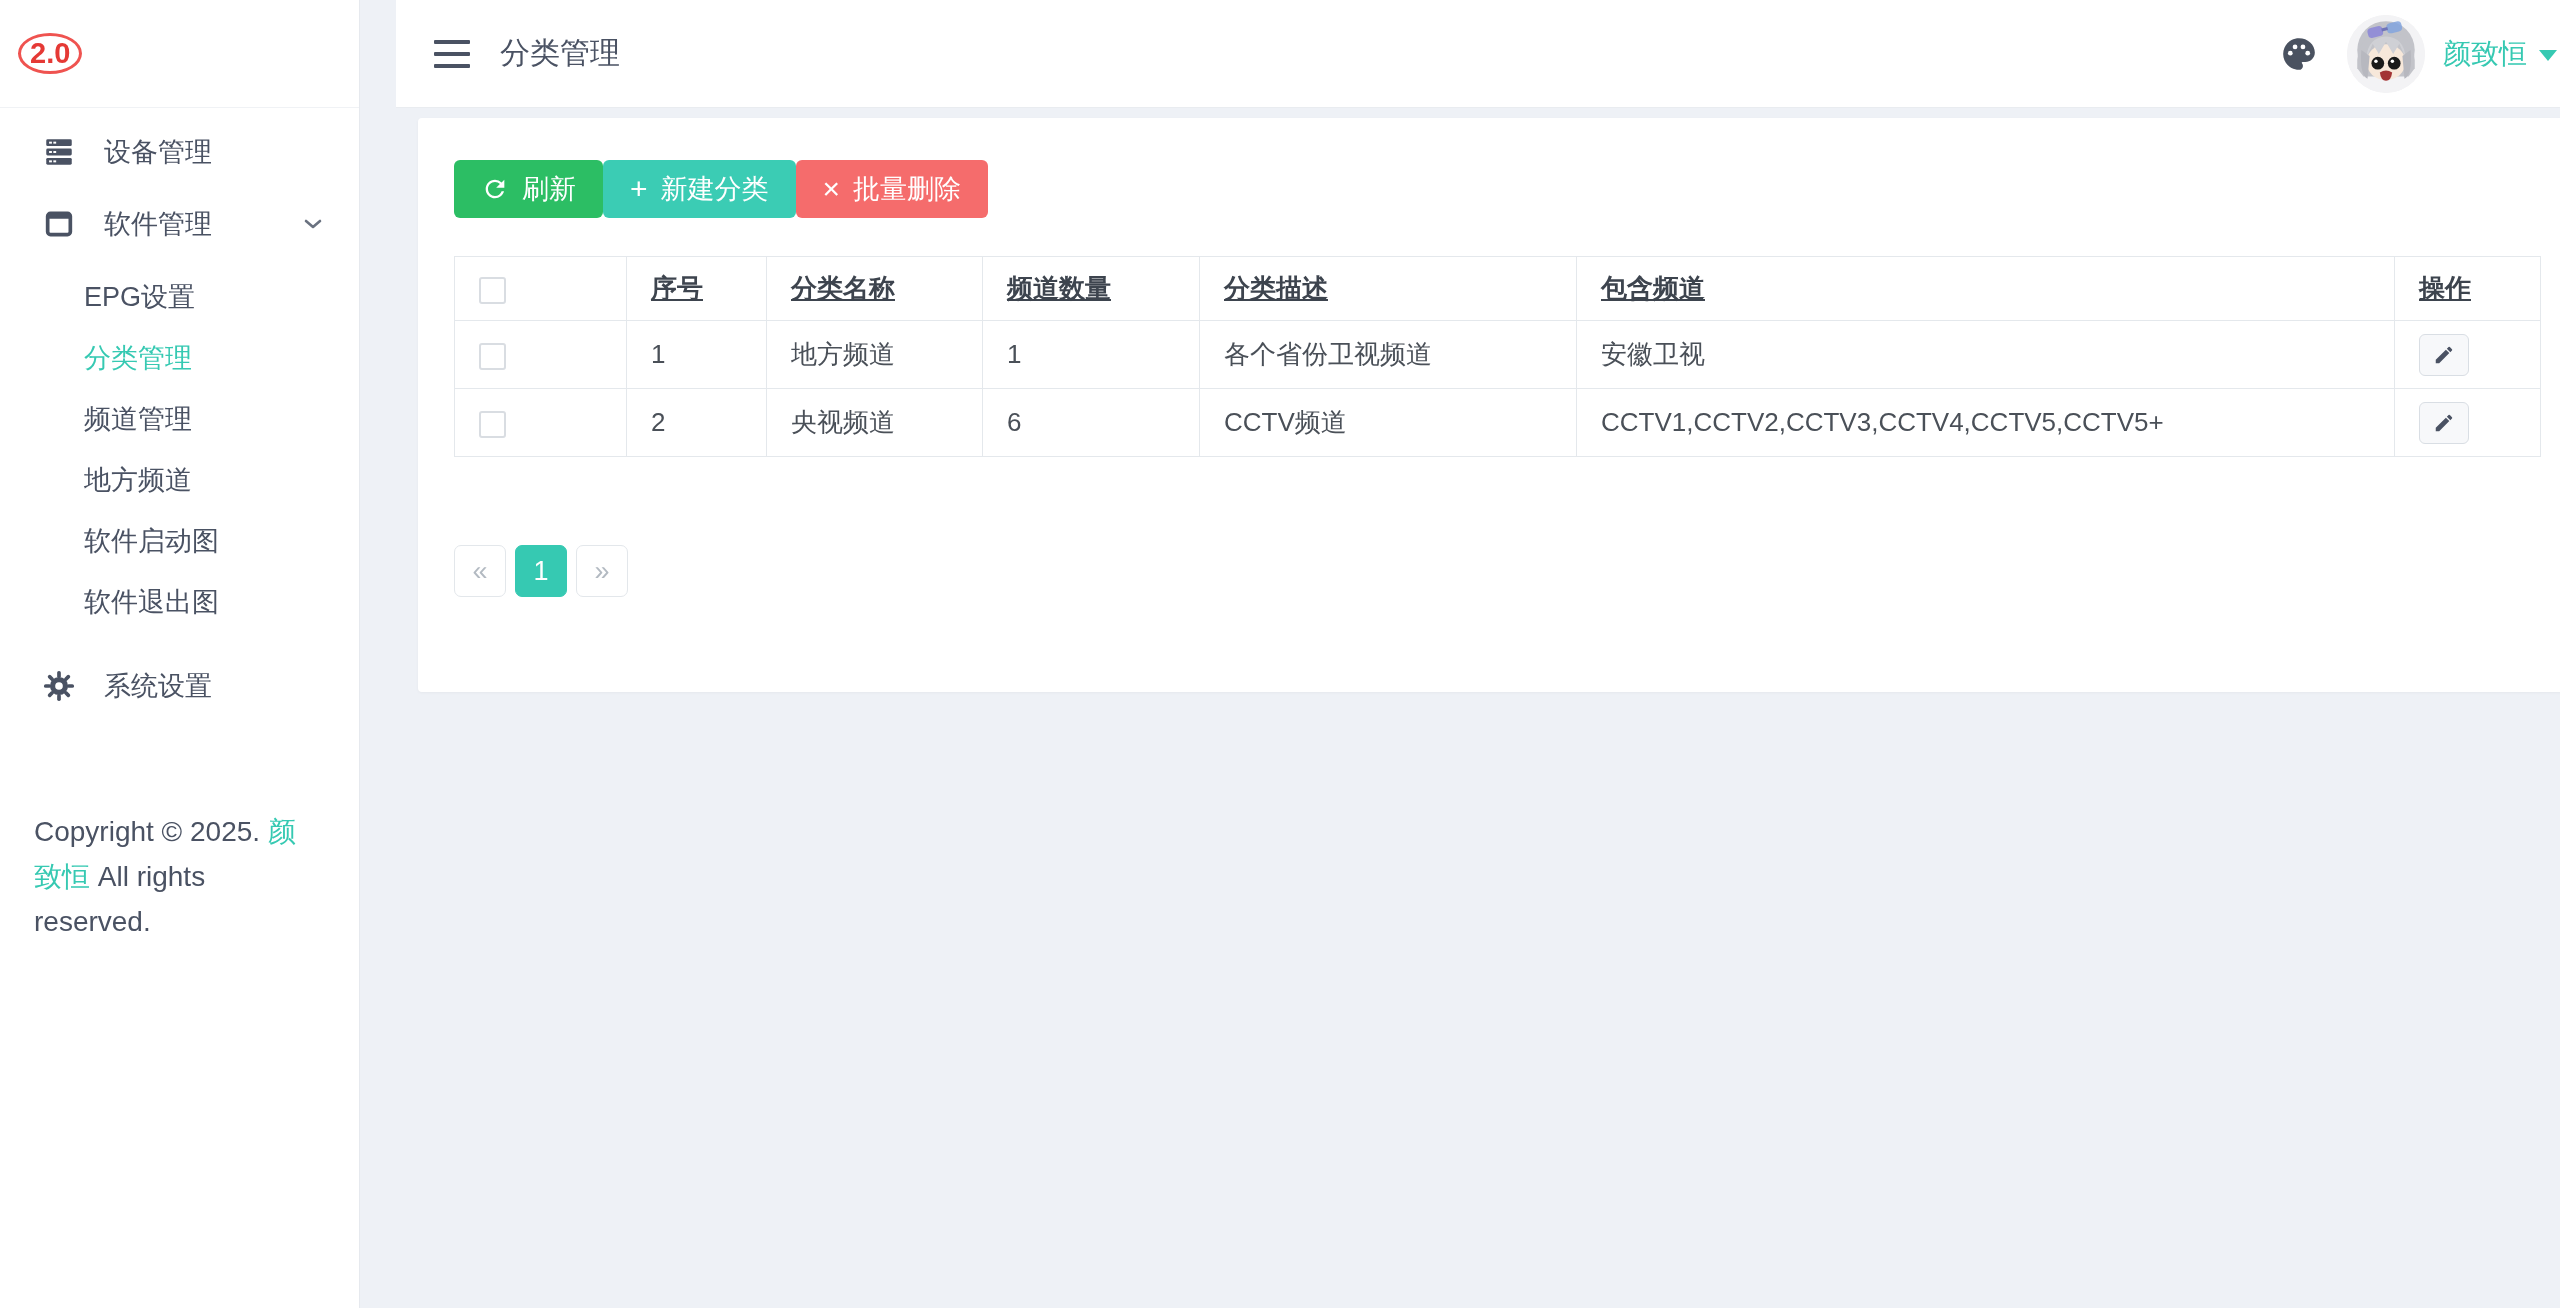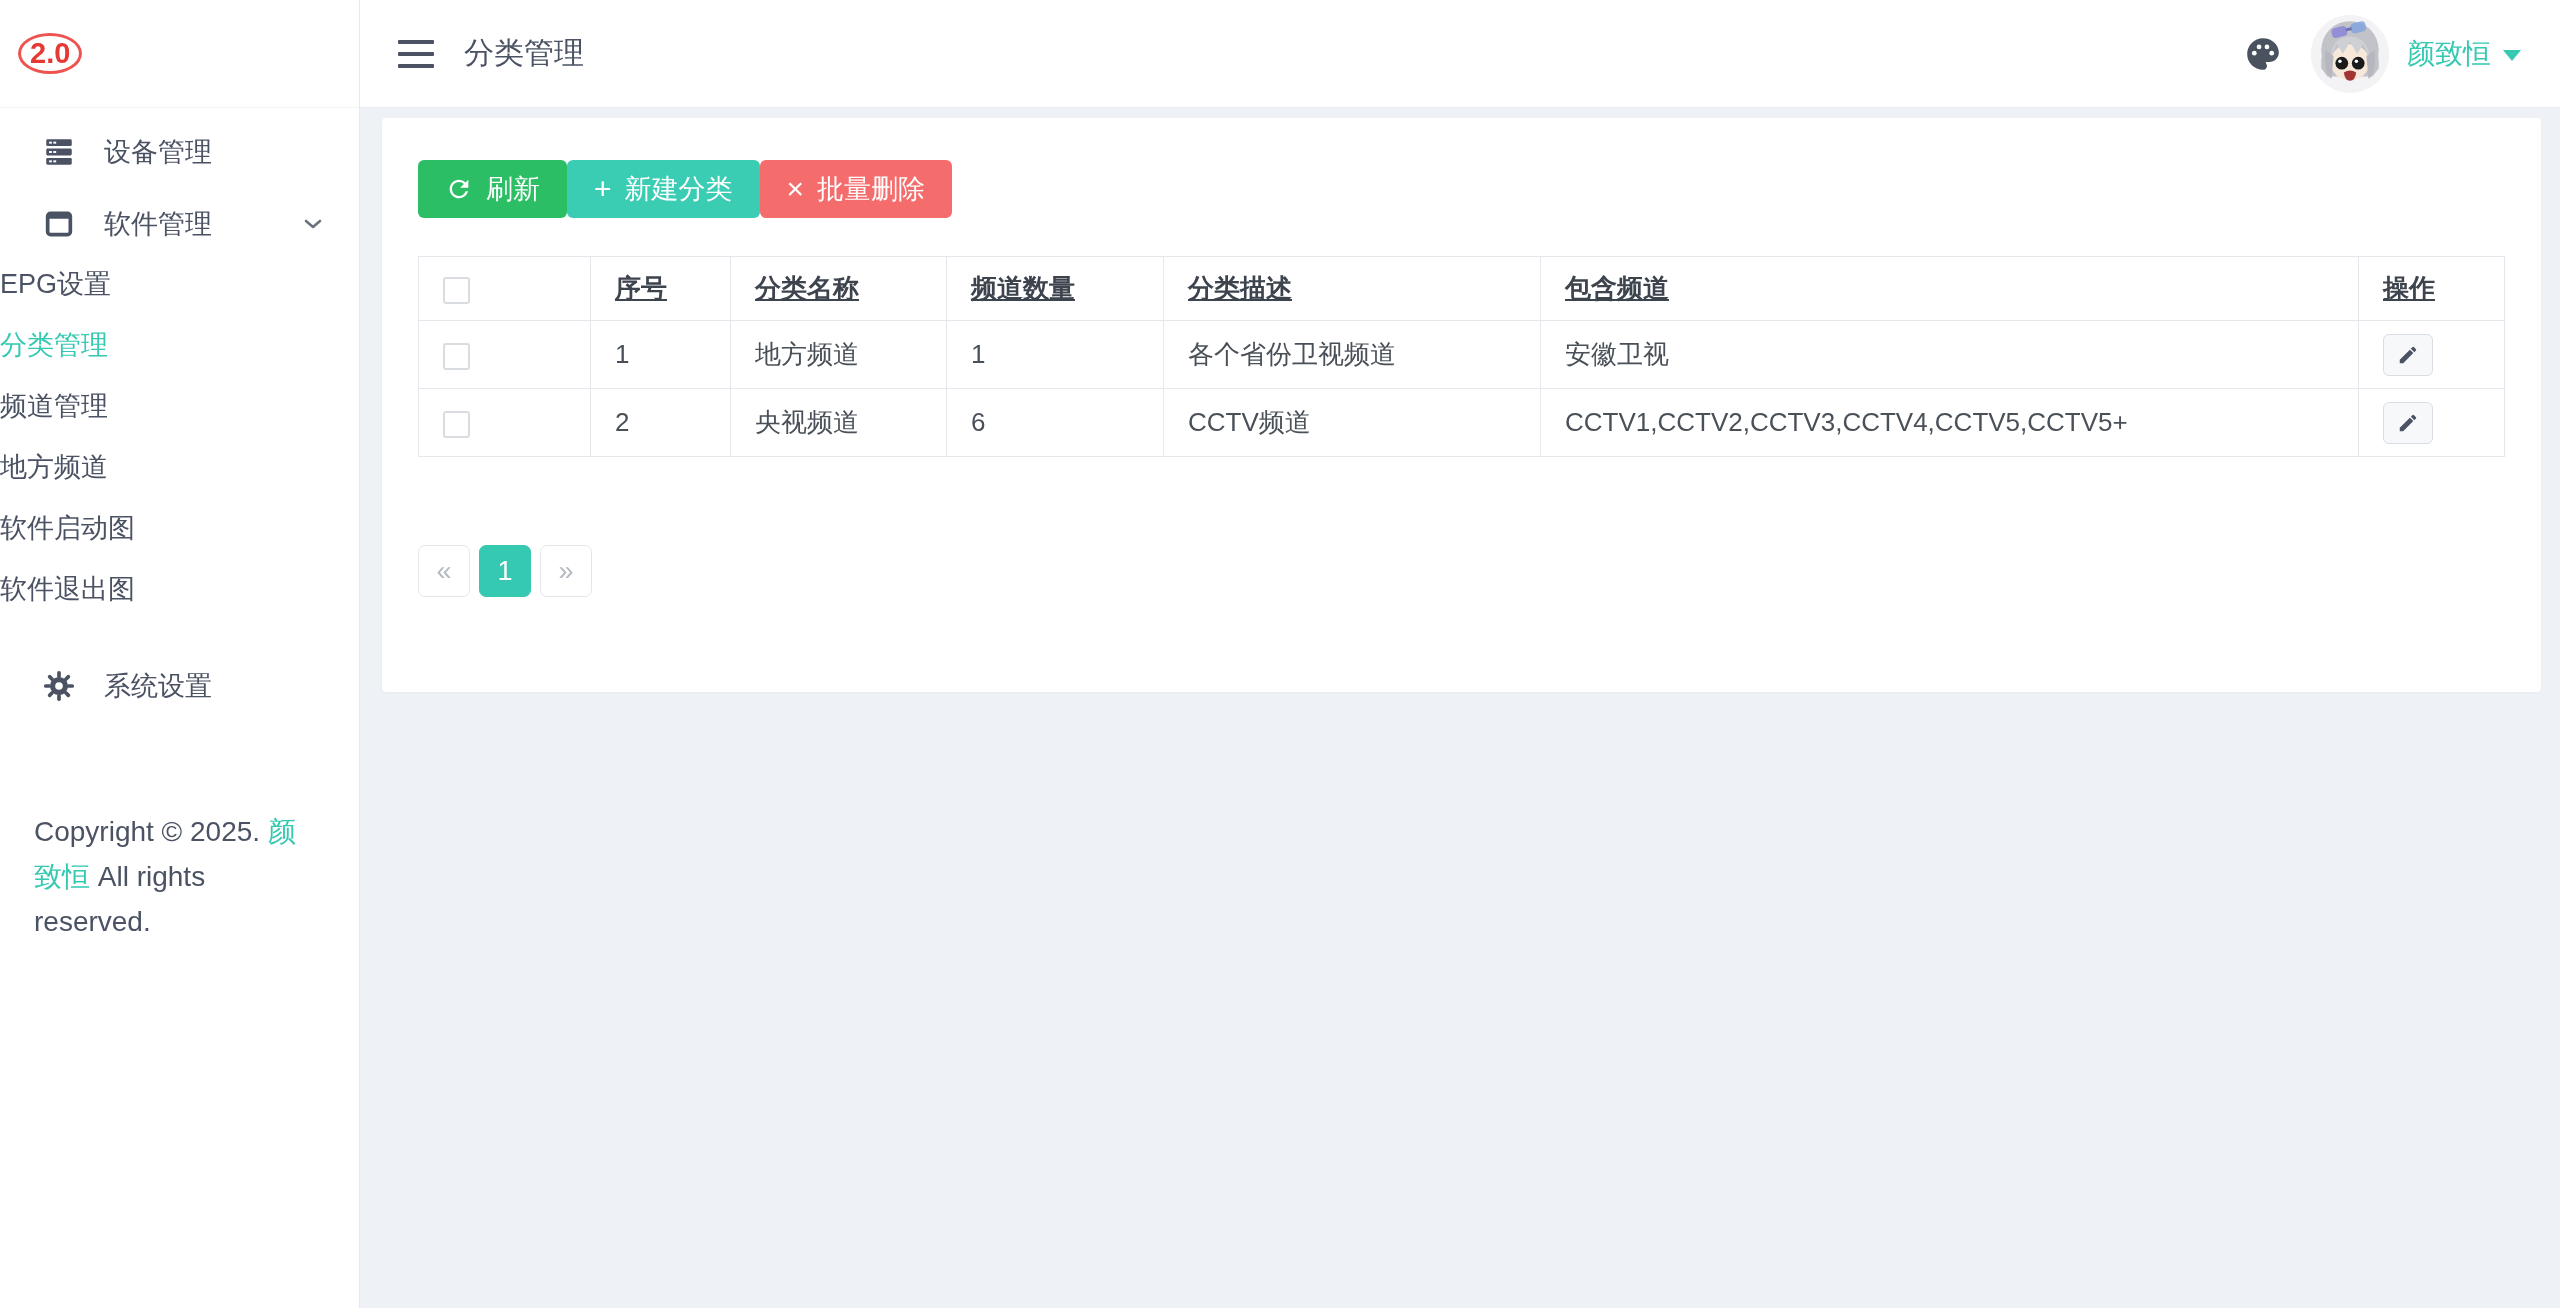--- a/index.html
+++ b/index.html
@@ -1,39 +1,39 @@
 <!DOCTYPE html>
 <html><head>
 <meta charset="utf-8">
 <style>
   * { margin:0; padding:0; box-sizing:border-box; }
   html,body { width:2560px; height:1308px; overflow:hidden; }
   body { font-family:"Liberation Sans","DejaVu Sans",sans-serif; background:#eef1f6; color:#4a5263; }
 
-  .app { display:flex; width:2560px; height:1308px; }
+  .app { display:flex; width:2560px; height:1308px;gap:36px; }
 
   
   .sidebar { width:360px; min-width:360px; height:1308px; background:#ffffff;
              border-right:1px solid #e6e9ee; display:flex; flex-direction:column; }
   .logo-row { height:108px; display:flex; align-items:center; padding-left:18px;
               border-bottom:1px solid #f0f2f5; }
   .logo-badge { border:3px solid #ef5350; color:#e53935; border-radius:50%;
                 font-weight:700; font-size:29px; padding:3px 9px; line-height:1;
                 display:inline-flex; align-items:center; justify-content:center; }
   .logo-title { font-size:41px; font-weight:900; color:#141414; margin-left:8px;
                 letter-spacing:1px; white-space:nowrap; }
 
   .nav { padding-top:8px; }
   .nav-item { height:72px; display:flex; align-items:center; padding:0 36px 0 40px;
               font-size:27px; color:#4a5263; cursor:pointer; }
   .nav-item .nicon { width:38px; height:34px; margin-right:26px; display:flex;
                      align-items:center; justify-content:center; flex:none; }
   .nav-item .chev { margin-left:auto; display:flex; }
   .sub-nav { padding:6px 0 4px 0; }
-  .sub-item { height:61px; display:flex; 
+  .sub-item { height:61px; display:flex; align-items:center; padding-left:84px;
               font-size:27px; color:#4a5263; cursor:pointer; }
   .sub-item.active { color:#36c9b2; }
   .nav-gap { height:14px; }
 
   .copyright { margin-top:88px; padding:0 34px; font-size:28px; line-height:1.6;
                color:#4a5263; width:330px; }
   .copyright .owner { color:#36c9b2; }
 
   
   .main { flex:1; display:flex; flex-direction:column; height:1308px; }

